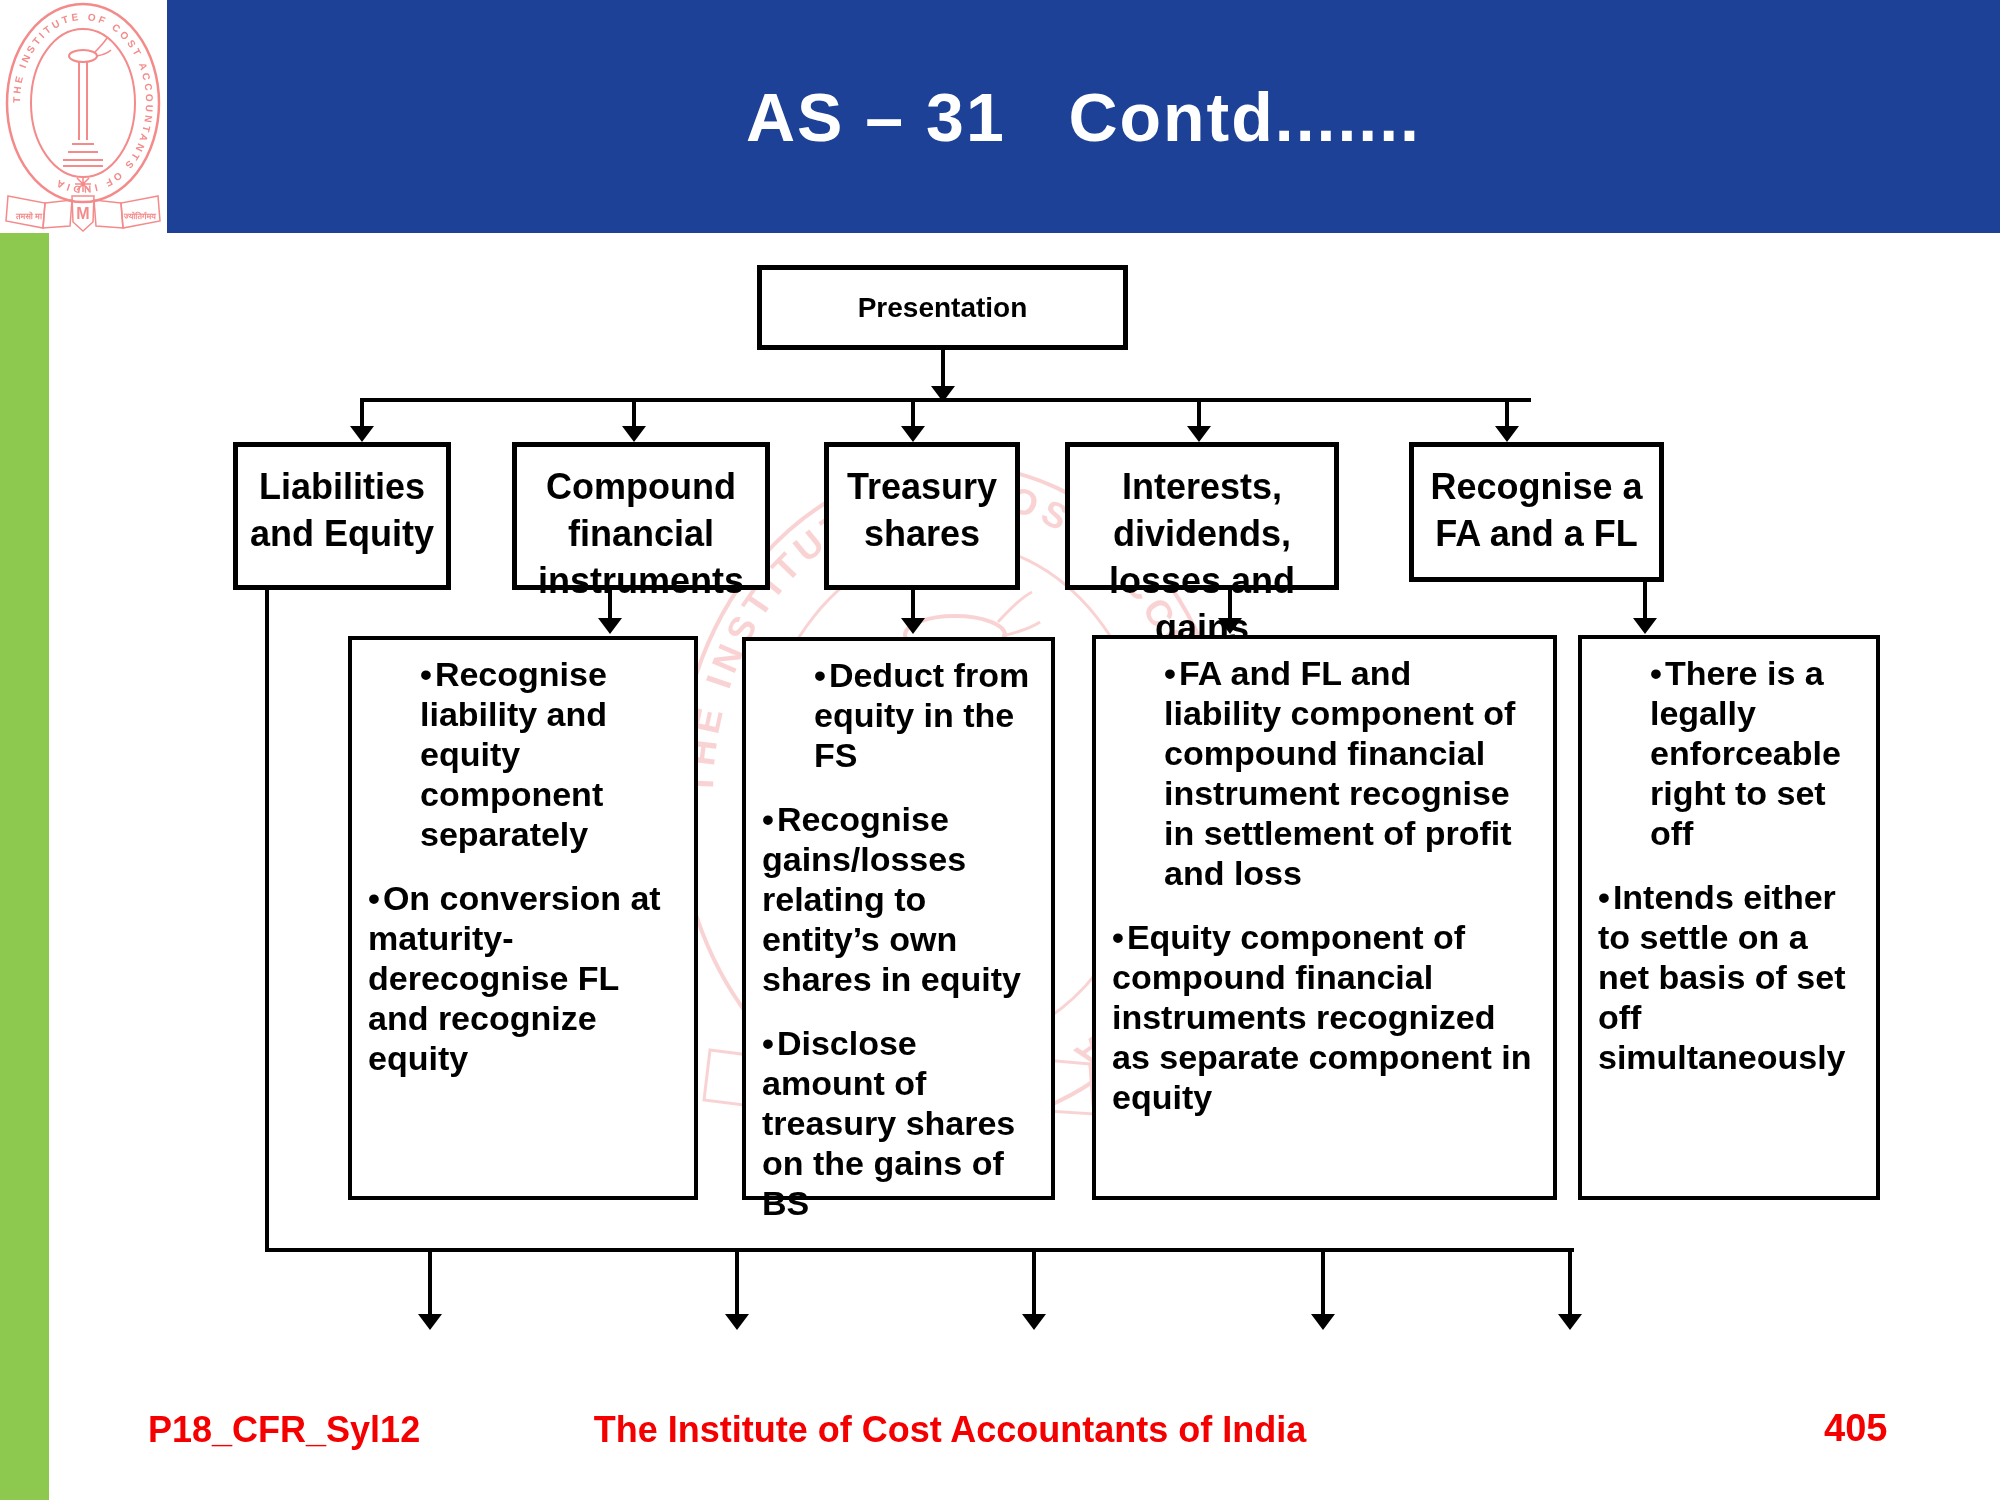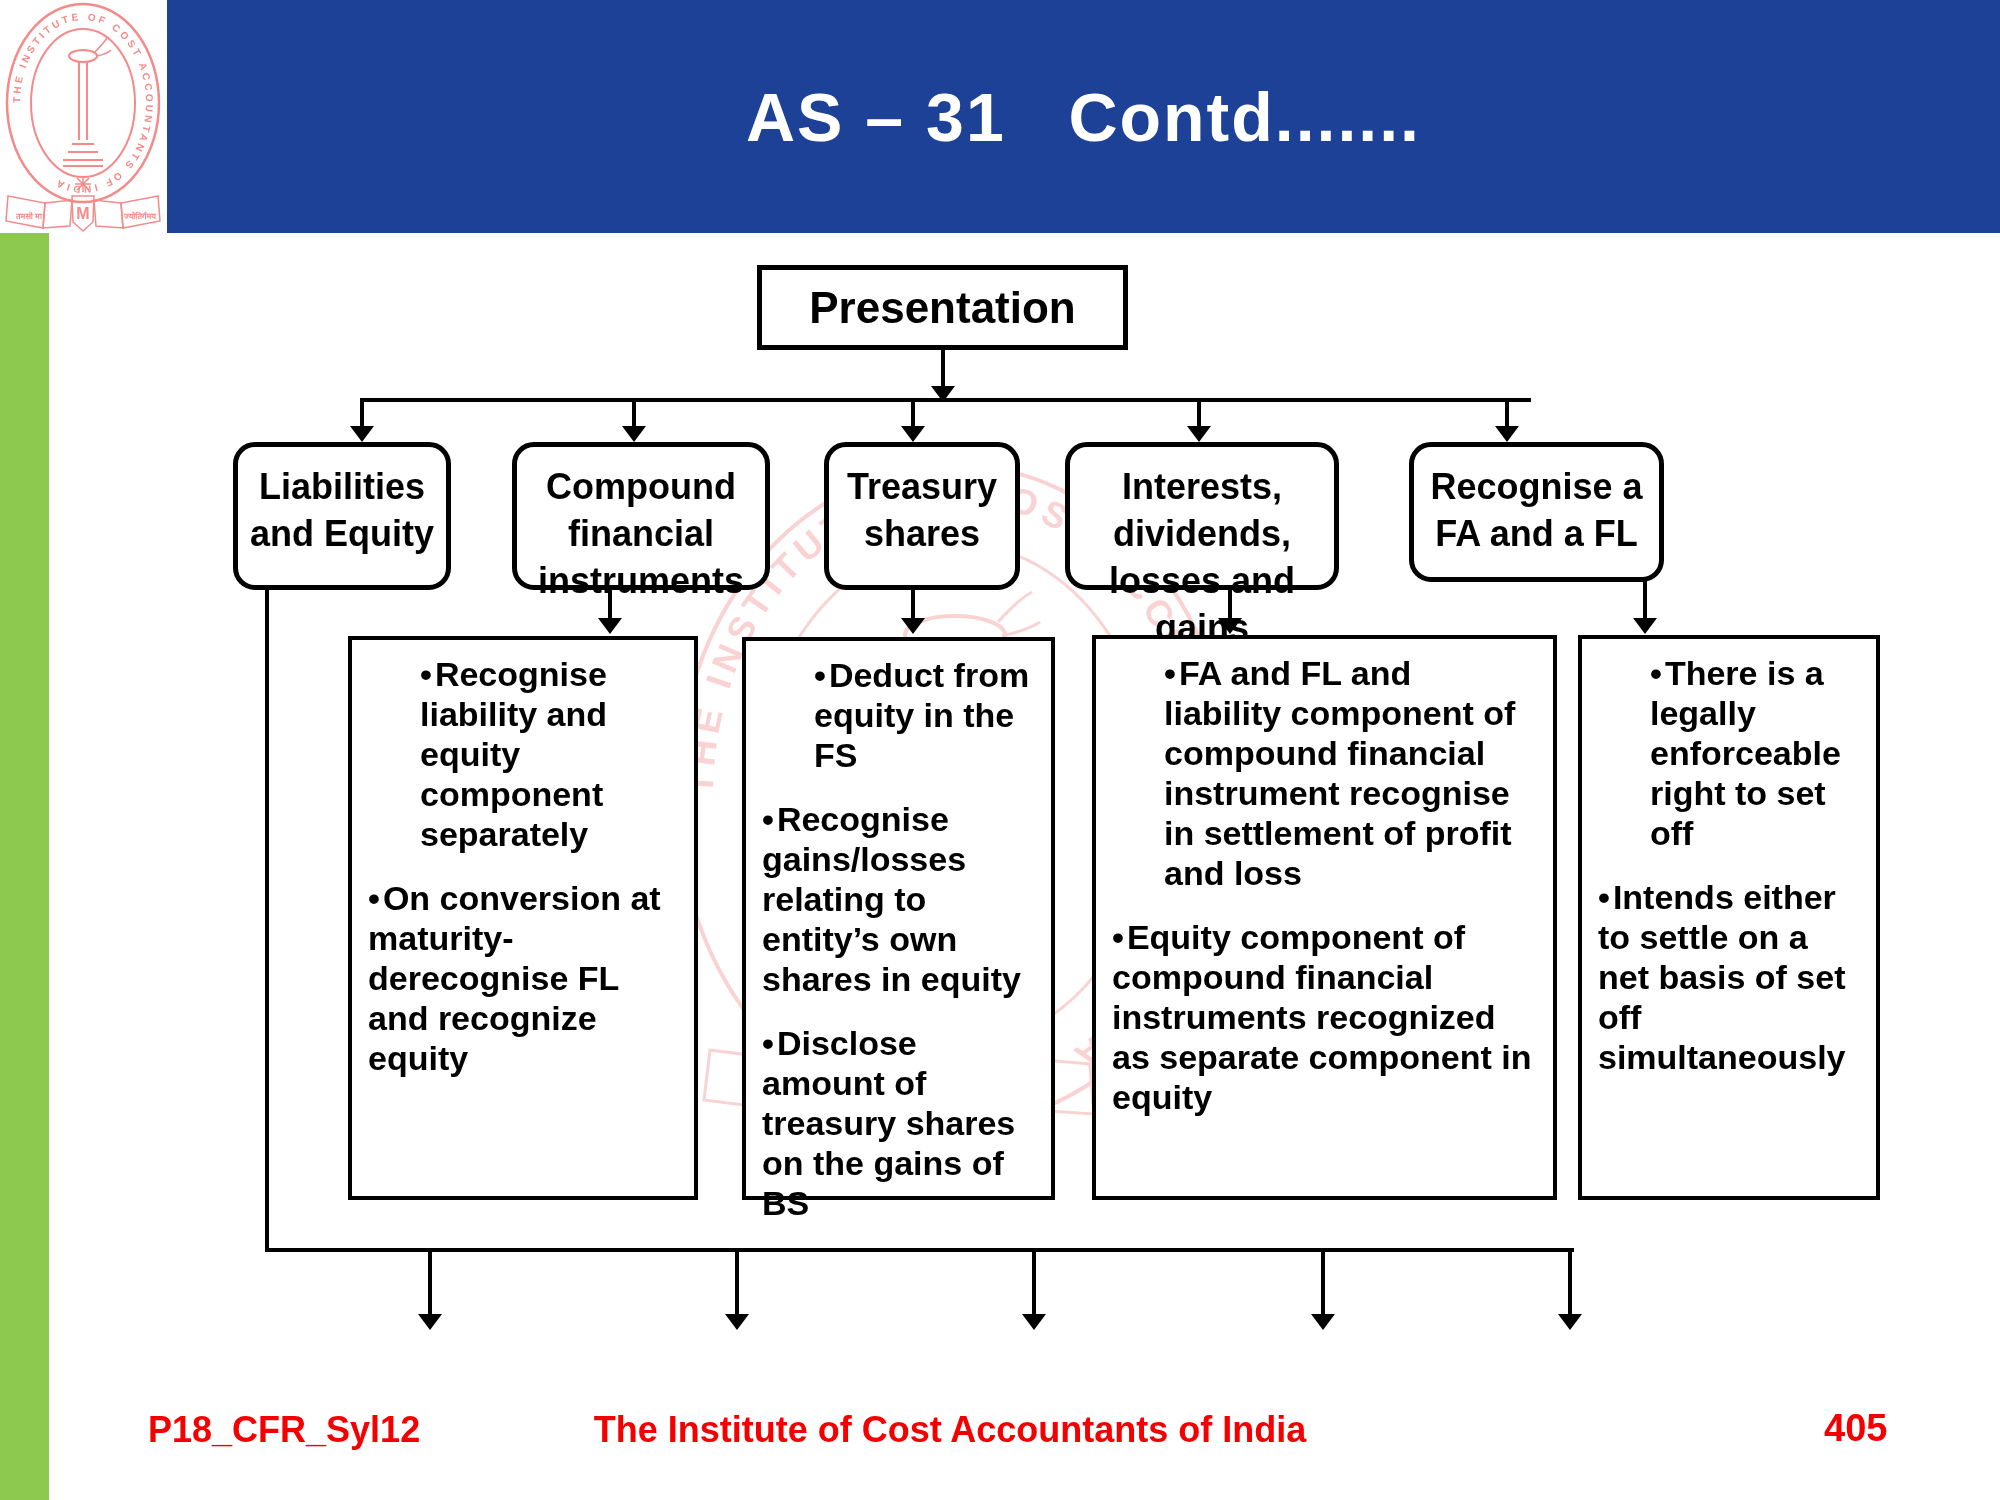--- a/index.html
+++ b/index.html
@@ -10,22 +10,22 @@
   
   #header-band{position:absolute;left:167px;top:0;width:1833px;height:233px;background:#1C4197;
     display:flex;align-items:center;justify-content:center;}
   #slide-title{color:#ffffff;font-size:68px;letter-spacing:2px;white-space:pre;}
   #logo-area{position:absolute;left:0;top:0;width:167px;height:233px;background:#ffffff;}
   #green-stripe{position:absolute;left:0;top:233px;width:49px;height:1267px;background:#8DC84F;}
   
   #watermark{position:absolute;left:650px;top:450px;width:610px;height:690px;opacity:.5;z-index:0;}
   
   .box{position:absolute;background:#fff;border:5px solid #000;box-sizing:border-box;z-index:2;}
-  .hbox{font-size:36px;line-height:47px;text-align:center;padding-top:16px;border-radius:22px;}
-  #presentation-box{left:757px;top:265px;width:371px;height:85px;font-size:44px;
+  .hbox{font-size:36px;line-height:47px;text-align:center;padding-top:16px;}
+  #presentation-box{left:757px;top:265px;width:371px;height:85px;font-size:28px;
     display:flex;align-items:center;justify-content:center;}
   .dbox{border-width:4px;font-size:34px;line-height:40px;text-align:left;padding:14px 16px;
     overflow-wrap:break-word;}
   .dbox ul{list-style:none;margin:0;padding:0;}
   .dbox li{margin-bottom:24px;}
   .dbox li.indent{margin-left:52px;}
   .dbox li::before{content:"\2022";margin-right:3px;}
   
   .hline{position:absolute;background:#000;height:4px;z-index:1;}
   .vline{position:absolute;background:#000;width:4px;z-index:1;}

